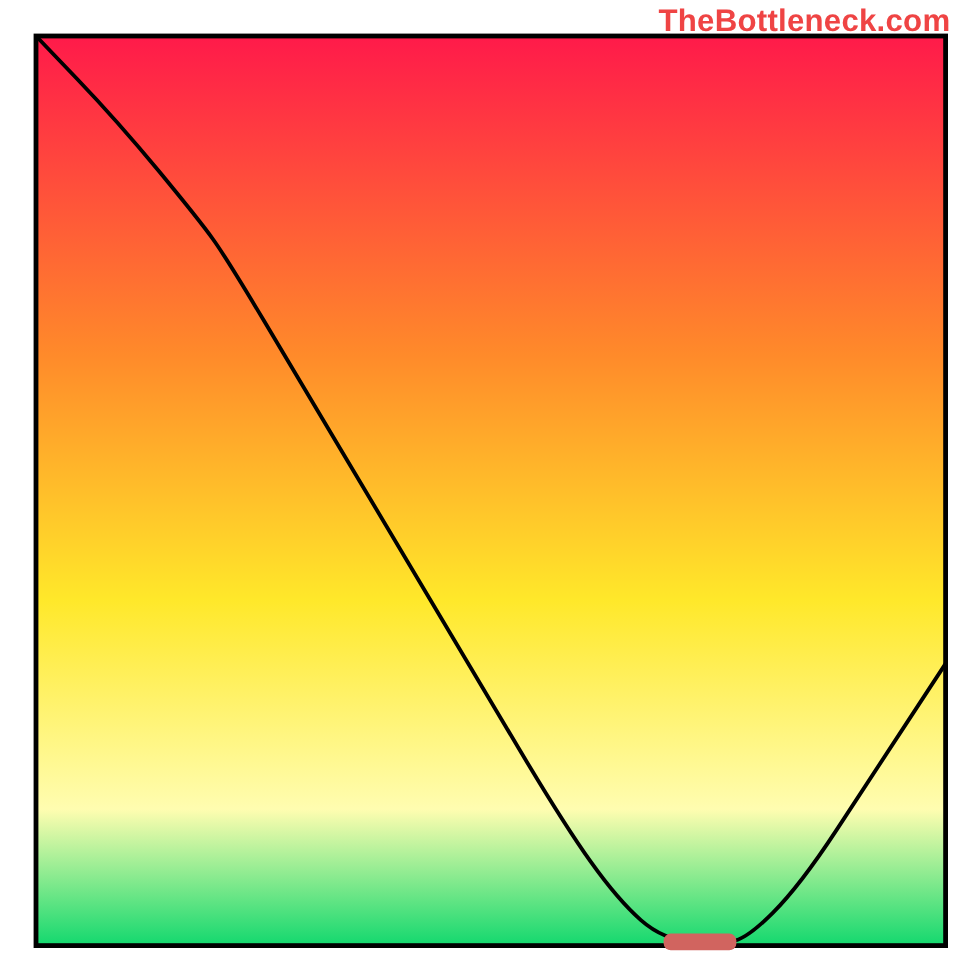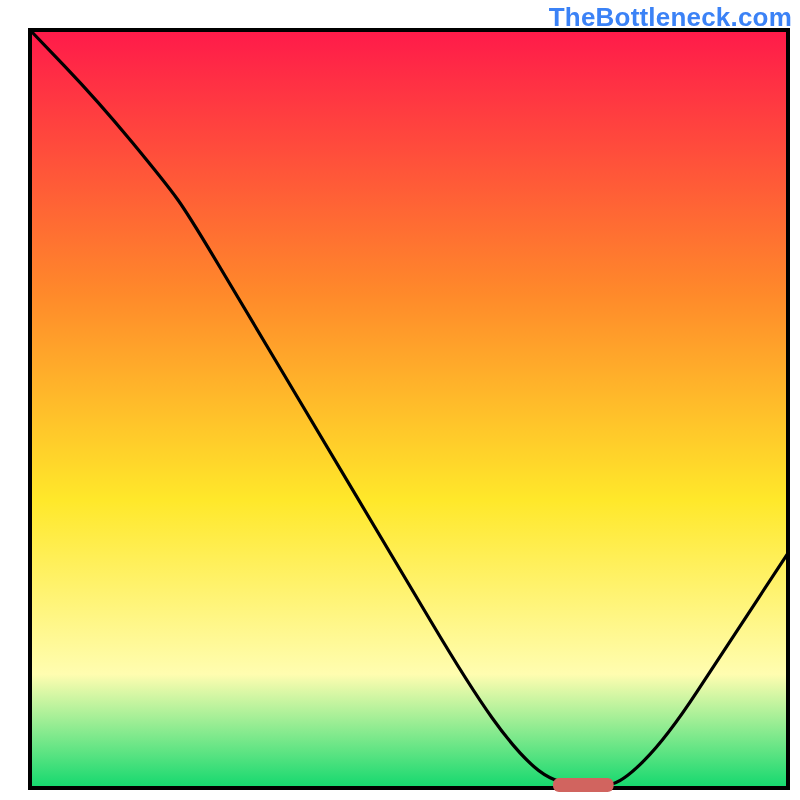--- a/index.html
+++ b/index.html
@@ -14,21 +14,21 @@
     position: relative;
     width: 800px;
     height: 800px;
   }
   .watermark {
     position: absolute;
     top: 2px;
     right: 8px;
     font-size: 26px;
     font-weight: 600;
-    color: #3b82f6;
+    color: #ef4444;
     letter-spacing: 0.2px;
     z-index: 20;
   }
   svg {
     position: absolute;
     top: 0;
     left: 0;
   }
 </style>
 </head>

